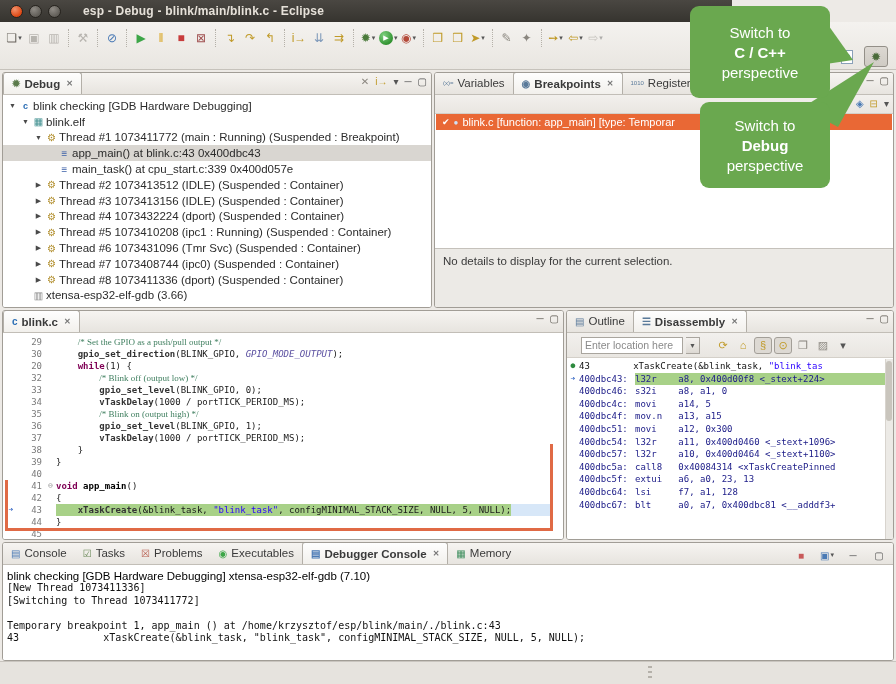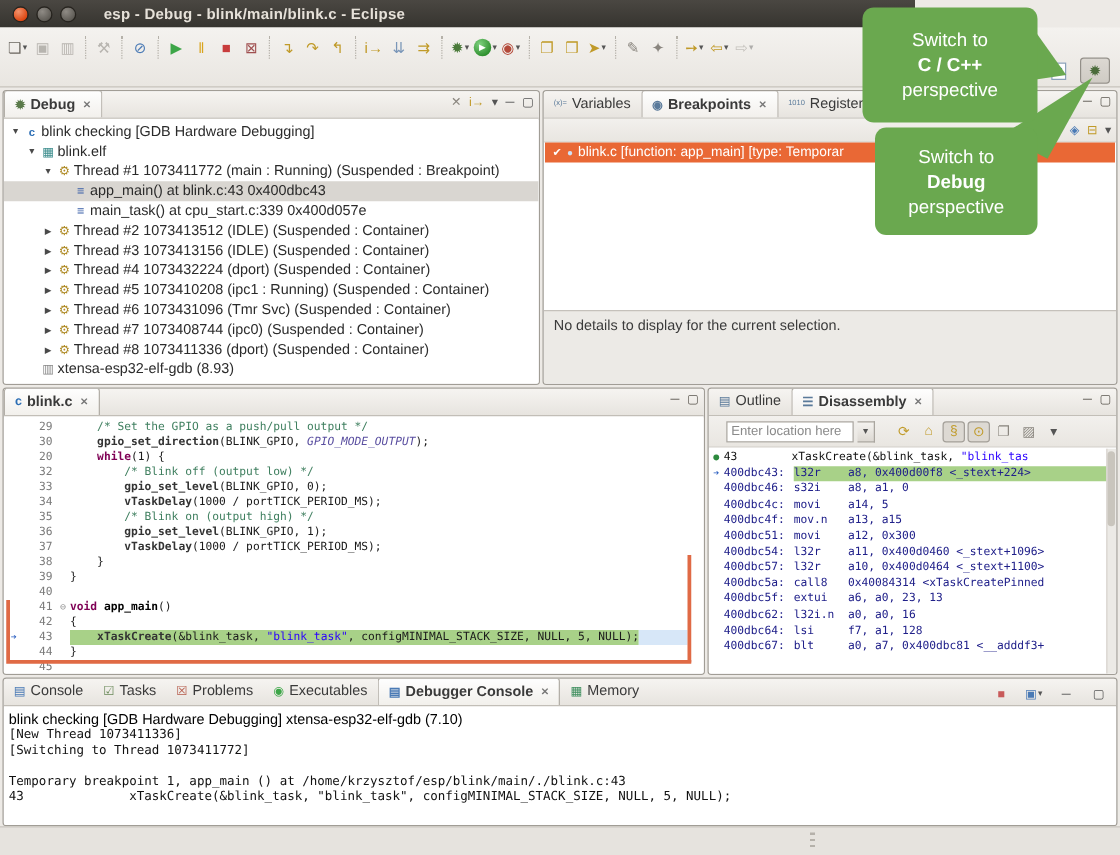--- a/index.html
+++ b/index.html
@@ -63,21 +63,21 @@
     font-size:11.5px;color:#3a3a3a;padding:6px 8px;}
   
   .edbody{position:absolute;left:0;top:23px;right:0;bottom:0;background:#fff;overflow:hidden;padding-top:2px;}
   .erow{display:flex;height:12px;line-height:12px;font-family:"DejaVu Sans Mono",monospace;font-size:9px;white-space:pre;}
   .eannot{width:16px;flex:none;font-size:8px;color:#2b5fc0;text-align:center;line-height:12px;}
   .enum{width:26px;flex:none;text-align:right;color:#7a7a7a;padding-right:3px;}
   .efold{width:11px;flex:none;color:#9a9a9a;font-size:8px;text-align:center;}
   .ecode{white-space:pre;}
   .curwrap{background:#A8D188;}
   .curfill{flex:1;background:#D7E7F8;margin-right:13px;}
-  .sg-p{color:#1a1a1a;} .sg-cm{color:#3F7F5F;} .sg-kw{color:#7F0055;font-weight:bold;margin-top:24px;}
+  .sg-p{color:#1a1a1a;} .sg-cm{color:#3F7F5F;font-family:Liberation Serif, serif;} .sg-kw{color:#7F0055;font-weight:bold;margin-top:24px;}
   .sg-st{color:#2A00FF;} .sg-en{color:#5A4FA0;font-style:italic;}
   .sg-fn{color:#333;font-weight:bold;} .sg-df{color:#000;font-weight:bold;margin-top:48px;}
   .obox{position:absolute;background:#E06A45;z-index:3;}
   
   .datools{position:absolute;left:0;top:22px;right:0;height:25px;background:linear-gradient(#f2f0ed,#e9e6e1);
     border-bottom:1px solid #d4d0c9;display:flex;align-items:center;padding-left:14px;gap:3px;}
   .locinput{width:102px;height:17px;border:1px solid #a9a59e;font-size:10.5px;color:#8a8a8a;
     padding:0 3px;background:#fff;font-family:"Liberation Sans",sans-serif;}
   .combo-dd{width:14px;height:17px;border:1px solid #a9a59e;border-left:none;background:linear-gradient(#f4f2ef,#ddd9d3);
     font-size:7px;display:flex;align-items:center;justify-content:center;color:#555;}
@@ -301,21 +301,21 @@
           <span>Thread #7 1073408744 (ipc0) (Suspended : Container)</span>
         </div>
         <div class="trow" style="padding-left: 30px;">
           <span class="texp">▶</span>
           <span class="tic ic-thread">⚙</span>
           <span>Thread #8 1073411336 (dport) (Suspended : Container)</span>
         </div>
         <div class="trow" style="padding-left: 17px;">
           <span class="texp"></span>
           <span class="tic ic-gdb">▥</span>
-          <span>xtensa-esp32-elf-gdb (8.93)</span>
+          <span>xtensa-esp32-elf-gdb (3.66)</span>
         </div>
       </div>
   </div>
 
   <div class="panel" style="left:434px;top:72px;width:460px;height:236px;">
     <div class="tabbar" id="bp-tabbar">
         <div class="tab">
           <span class="tico" style="color: rgb(90, 122, 154); font-size: 6px;">(x)=</span>
           <span>Variables</span>
         </div>
@@ -424,21 +424,20 @@
         <div class="darow"><span class="damk" style="color: rgb(45, 138, 62);">●</span><span class="datext"><span class="dasrc">43        xTaskCreate(&amp;blink_task, </span><span class="sg-st">"blink_tas</span></span></div>
         <div class="darow cur"><span class="damk">➔</span><span class="daaddr">400dbc43:</span><span class="datext">l32r    a8, 0x400d00f8 &lt;_stext+224&gt;</span></div>
         <div class="darow"><span class="damk"></span><span class="daaddr">400dbc46:</span><span class="datext">s32i    a8, a1, 0</span></div>
         <div class="darow"><span class="damk"></span><span class="daaddr">400dbc4c:</span><span class="datext">movi    a14, 5</span></div>
         <div class="darow"><span class="damk"></span><span class="daaddr">400dbc4f:</span><span class="datext">mov.n   a13, a15</span></div>
         <div class="darow"><span class="damk"></span><span class="daaddr">400dbc51:</span><span class="datext">movi    a12, 0x300</span></div>
         <div class="darow"><span class="damk"></span><span class="daaddr">400dbc54:</span><span class="datext">l32r    a11, 0x400d0460 &lt;_stext+1096&gt;</span></div>
         <div class="darow"><span class="damk"></span><span class="daaddr">400dbc57:</span><span class="datext">l32r    a10, 0x400d0464 &lt;_stext+1100&gt;</span></div>
         <div class="darow"><span class="damk"></span><span class="daaddr">400dbc5a:</span><span class="datext">call8   0x40084314 &lt;xTaskCreatePinned</span></div>
         <div class="darow"><span class="damk"></span><span class="daaddr">400dbc5f:</span><span class="datext">extui   a6, a0, 23, 13</span></div>
-        <div class="darow"><span class="damk"></span><span class="daaddr">400dbc62:</span><span class="datext">l32i.n  a0, a0, 16</span></div>
         <div class="darow"><span class="damk"></span><span class="daaddr">400dbc64:</span><span class="datext">lsi     f7, a1, 128</span></div>
         <div class="darow"><span class="damk"></span><span class="daaddr">400dbc67:</span><span class="datext">blt     a0, a7, 0x400dbc81 &lt;__adddf3+</span></div>
       </div>
     <div class="dascroll">
         <div class="dathumb"></div>
       </div>
   </div>
 
   <div class="panel" style="left:2px;top:542px;width:892px;height:119px;">
     <div class="tabbar" id="co-tabbar">

